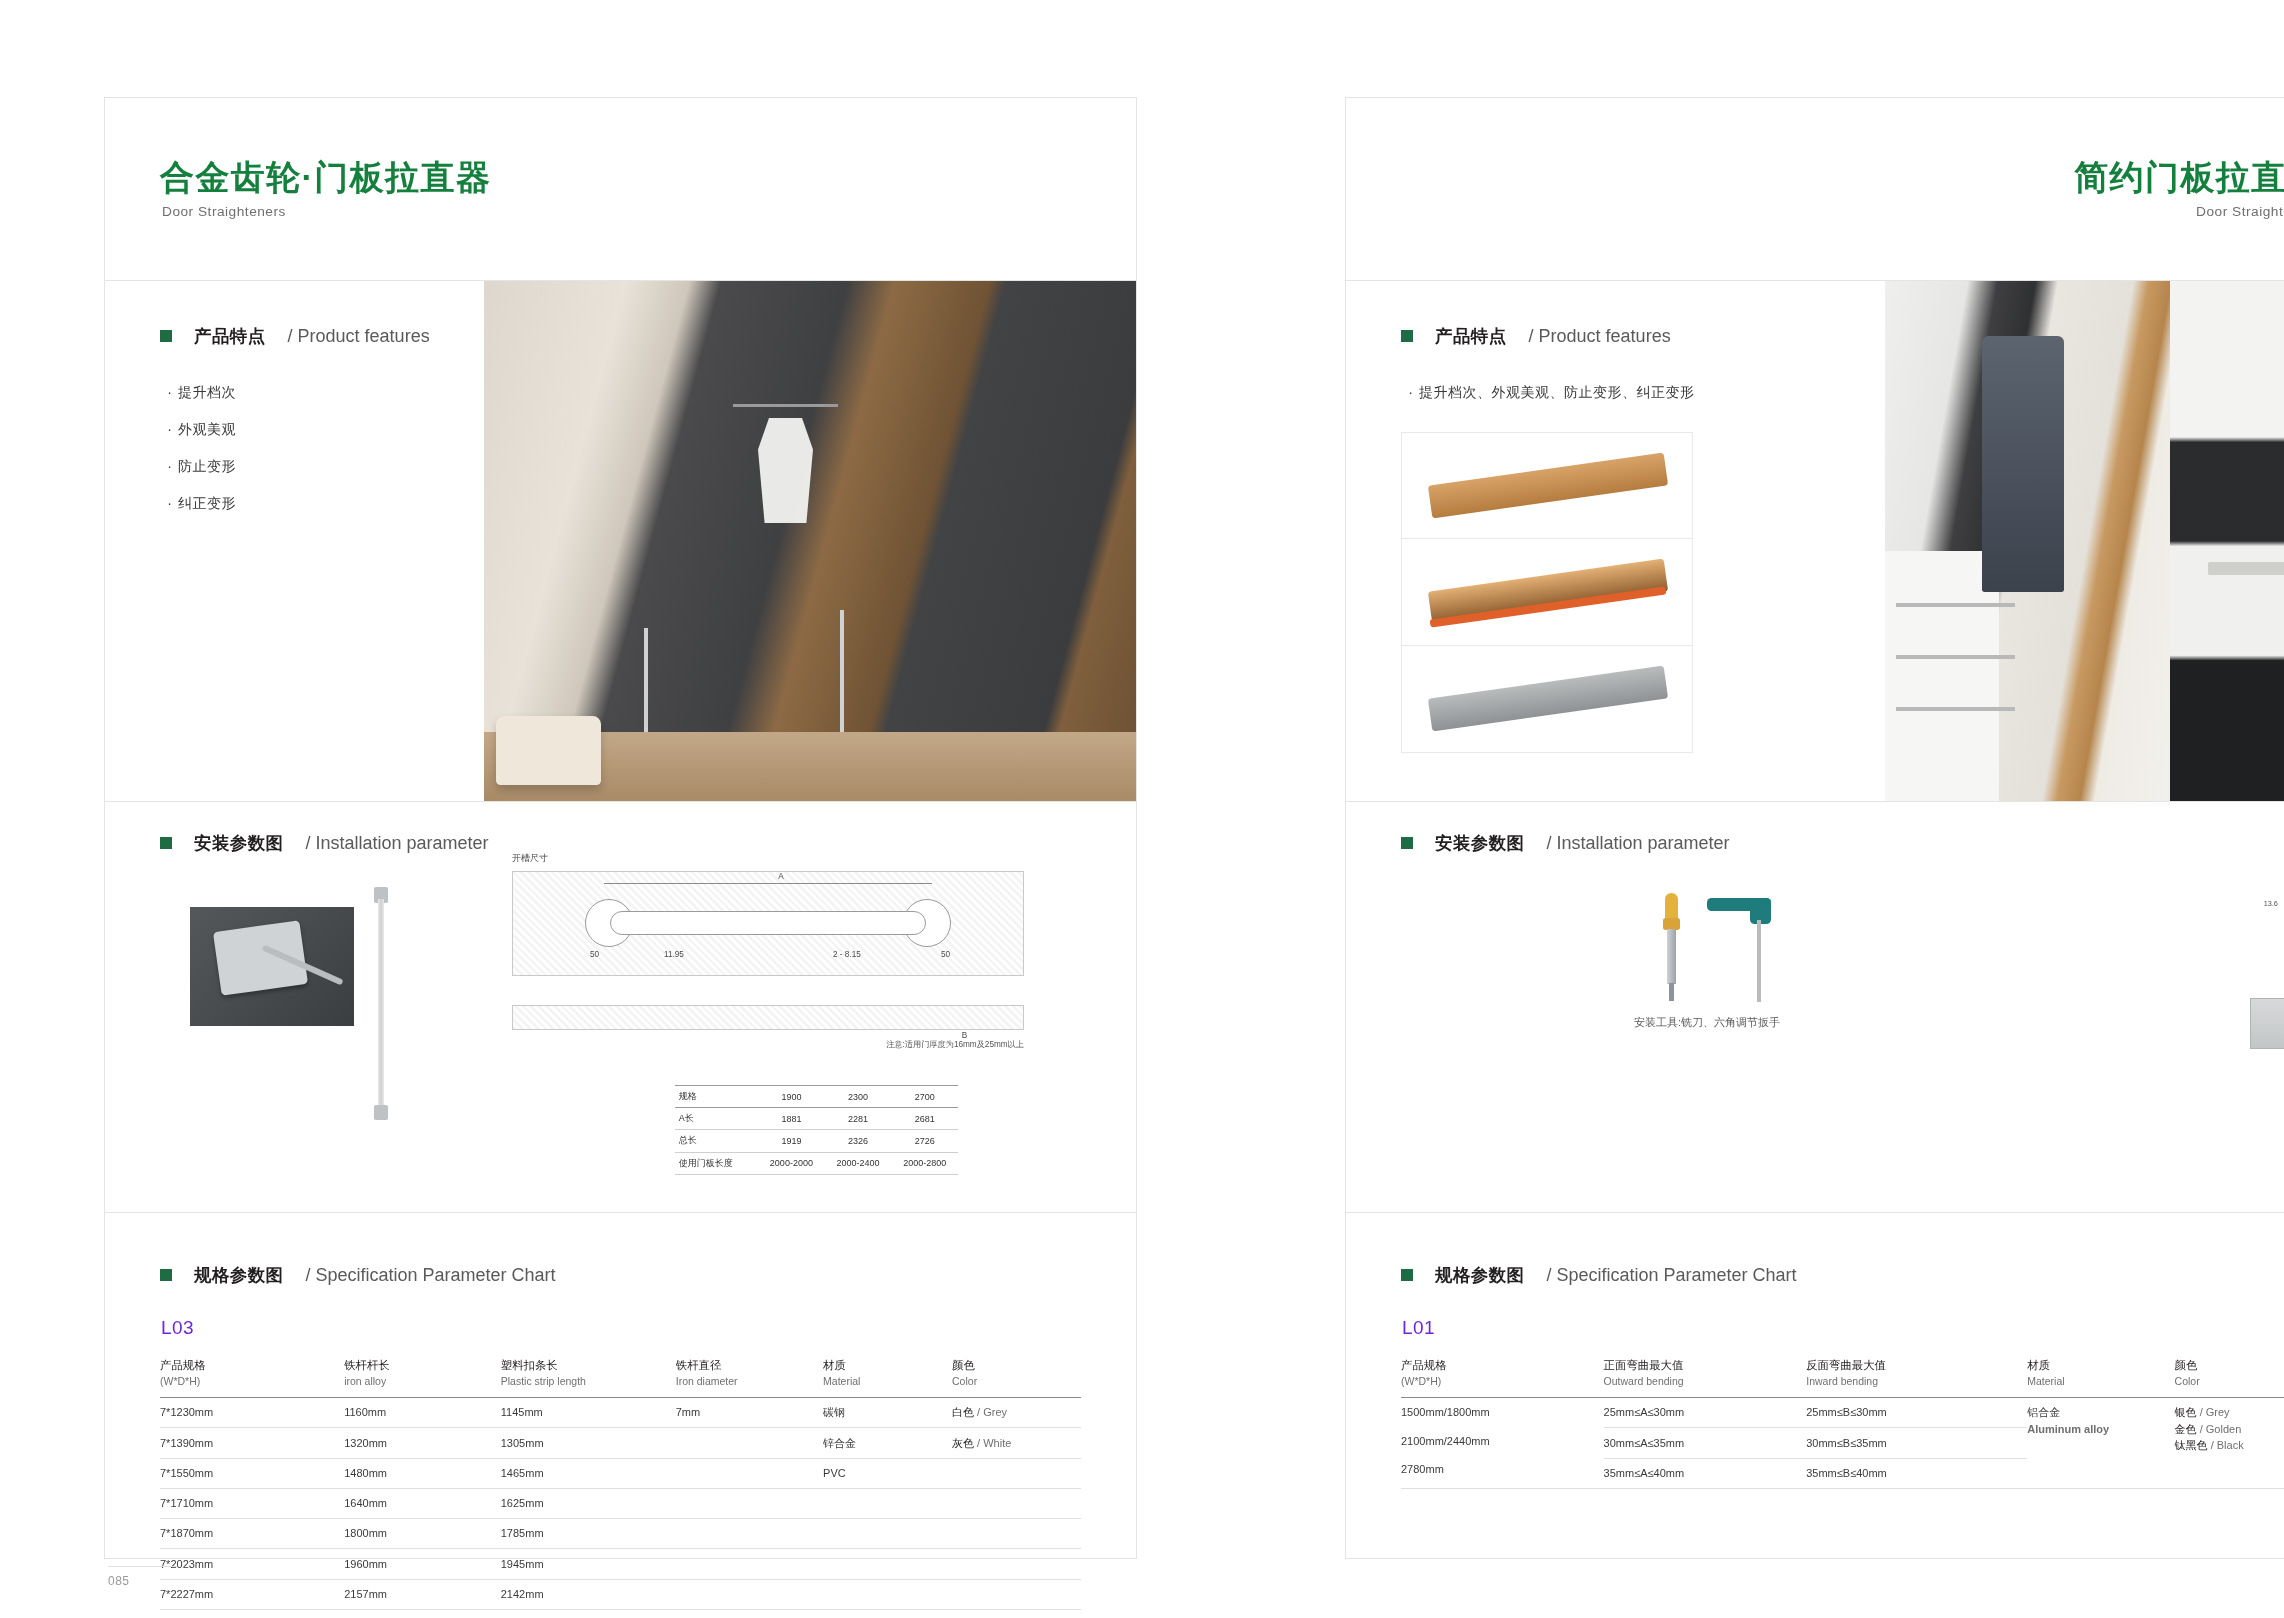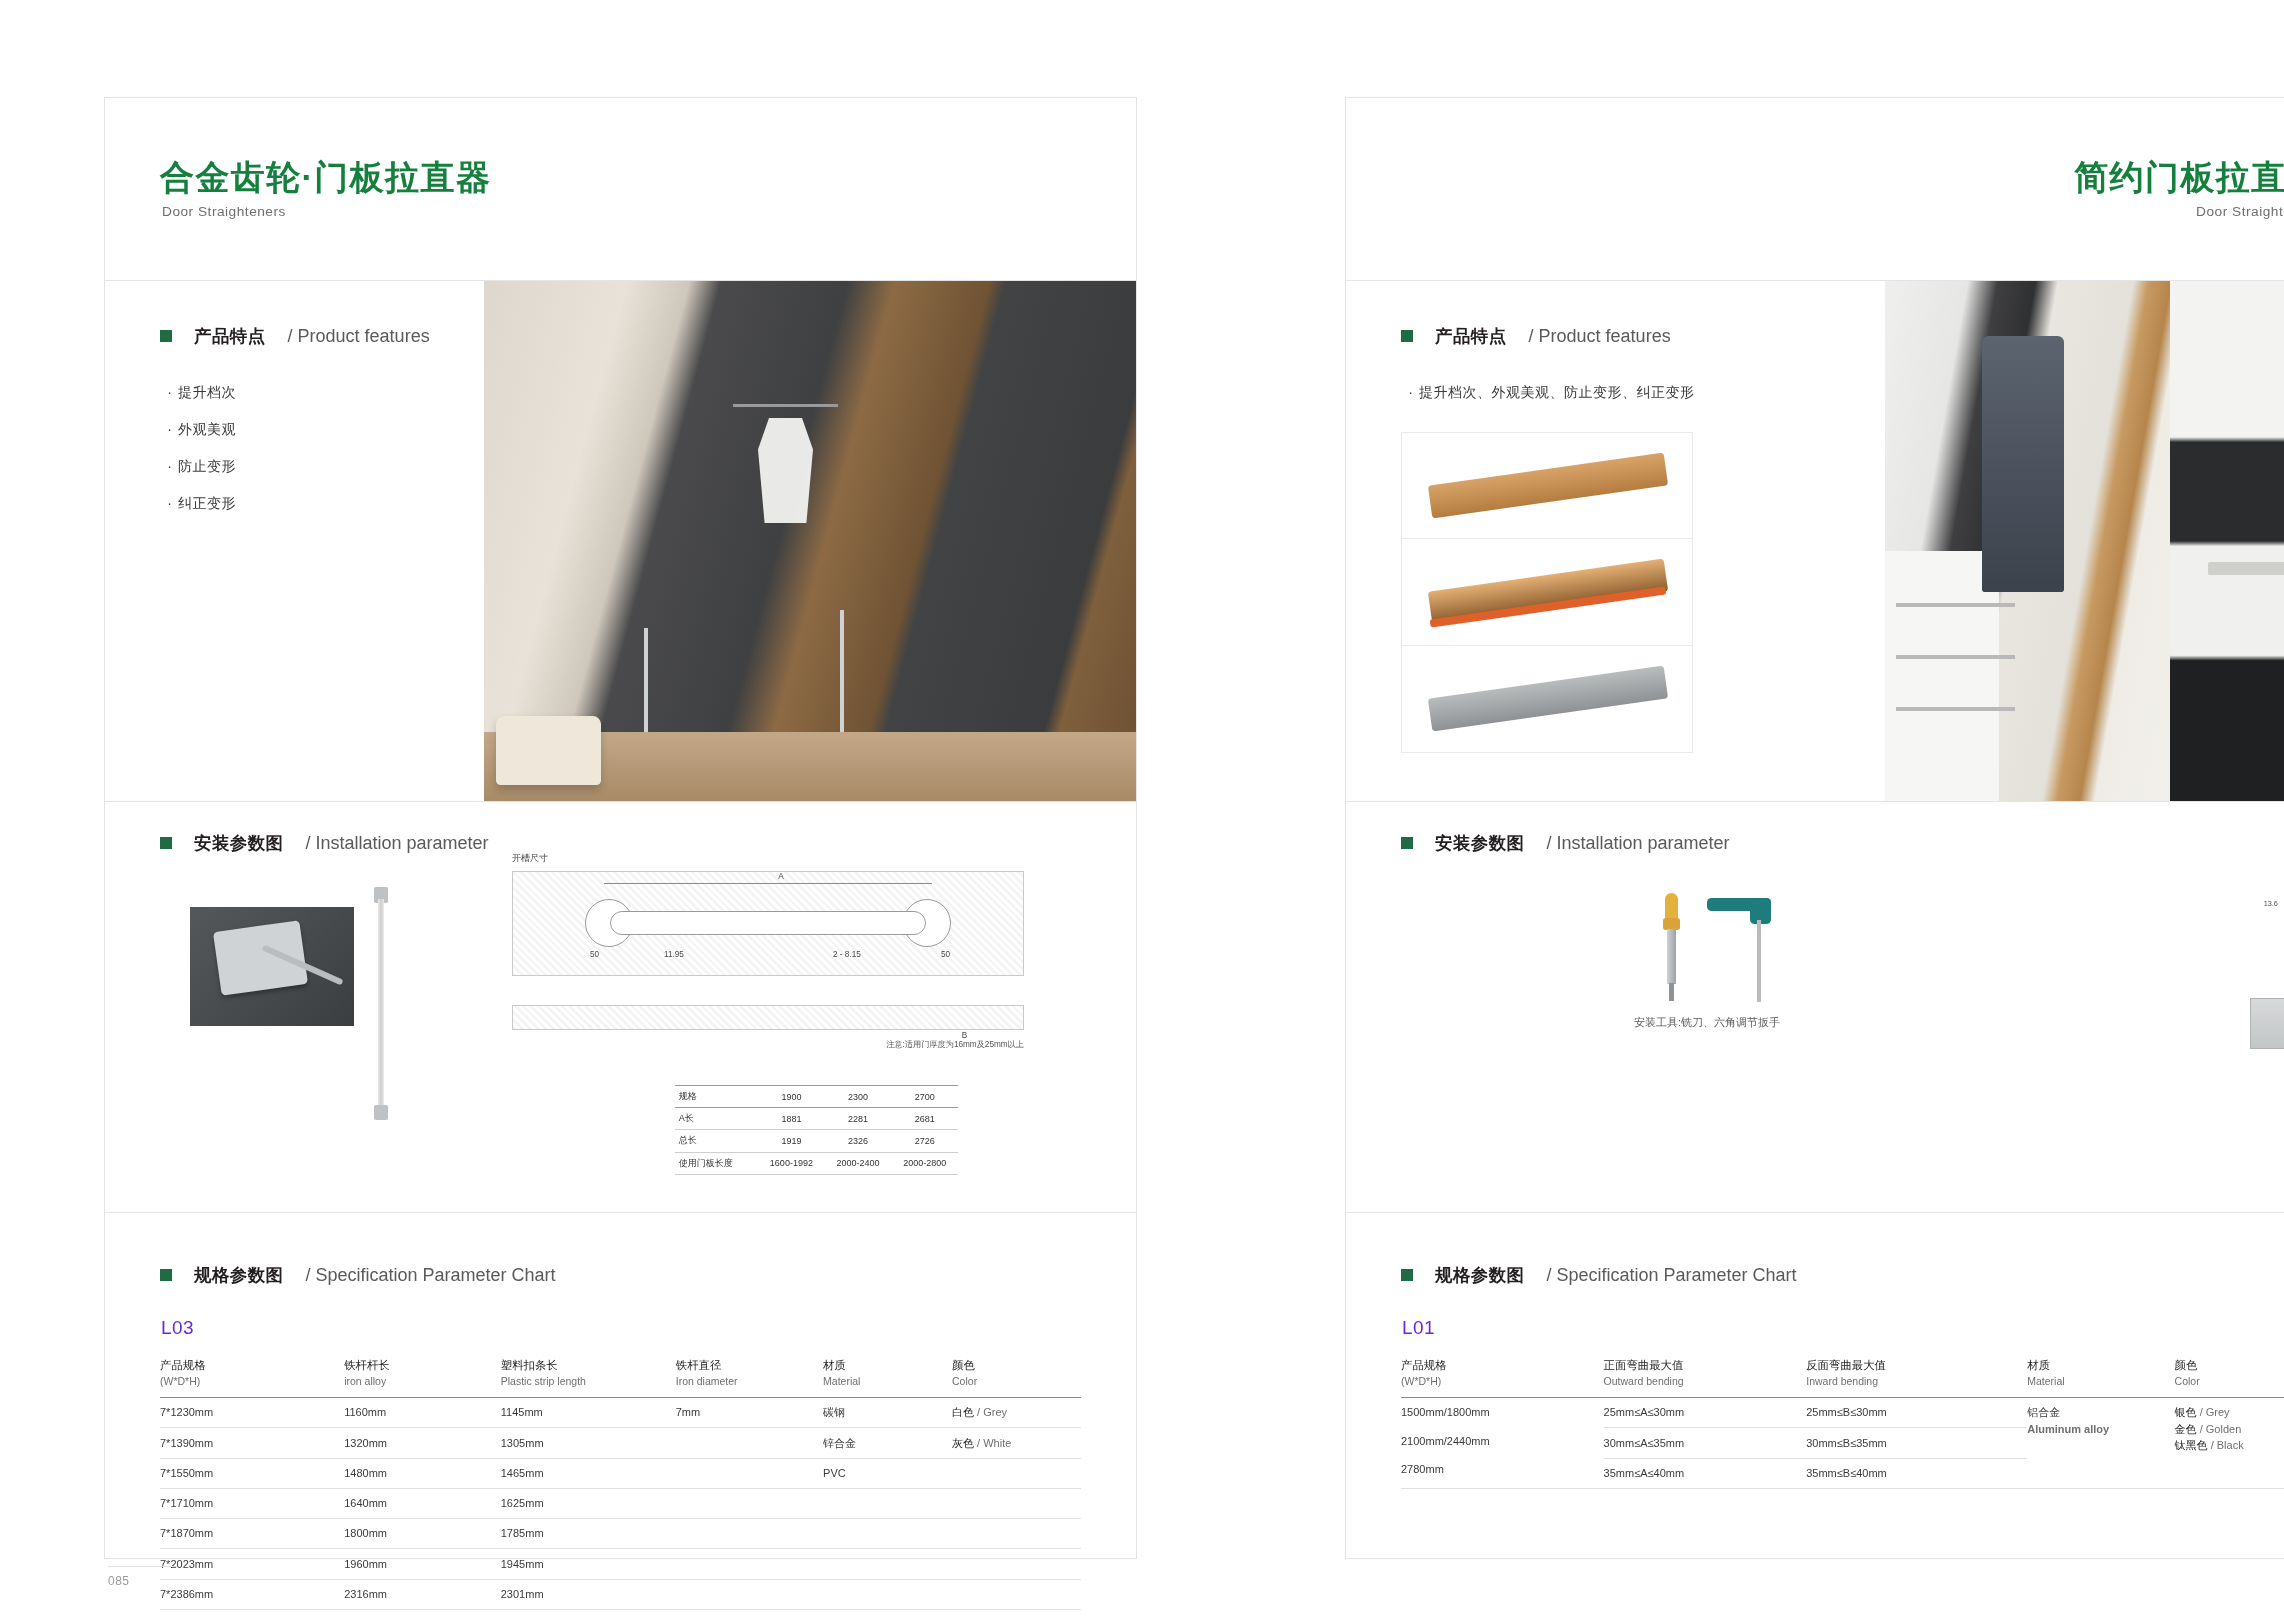--- a/index.html
+++ b/index.html
@@ -320,21 +320,21 @@
                 <td>2681</td>
               </tr>
               <tr>
                 <td>总长</td>
                 <td>1919</td>
                 <td>2326</td>
                 <td>2726</td>
               </tr>
               <tr>
                 <td>使用门板长度</td>
-                <td>1600-1992</td>
+                <td>2000-2000</td>
                 <td>2000-2400</td>
                 <td>2000-2800</td>
               </tr>
             </tbody>
           </table>
         </div>
       </div>
 
       <div class="spec-block">
         <div class="sec-label">
@@ -416,20 +416,28 @@
               <td>1800mm</td>
               <td>1785mm</td>
               <td></td>
               <td></td>
               <td></td>
             </tr>
             <tr>
               <td>7*2023mm</td>
               <td>1960mm</td>
               <td>1945mm</td>
+              <td></td>
+              <td></td>
+              <td></td>
+            </tr>
+            <tr>
+              <td>7*2227mm</td>
+              <td>2157mm</td>
+              <td>2142mm</td>
               <td></td>
               <td></td>
               <td></td>
             </tr>
             <tr>
               <td>7*2386mm</td>
               <td>2316mm</td>
               <td>2301mm</td>
               <td></td>
               <td></td>

